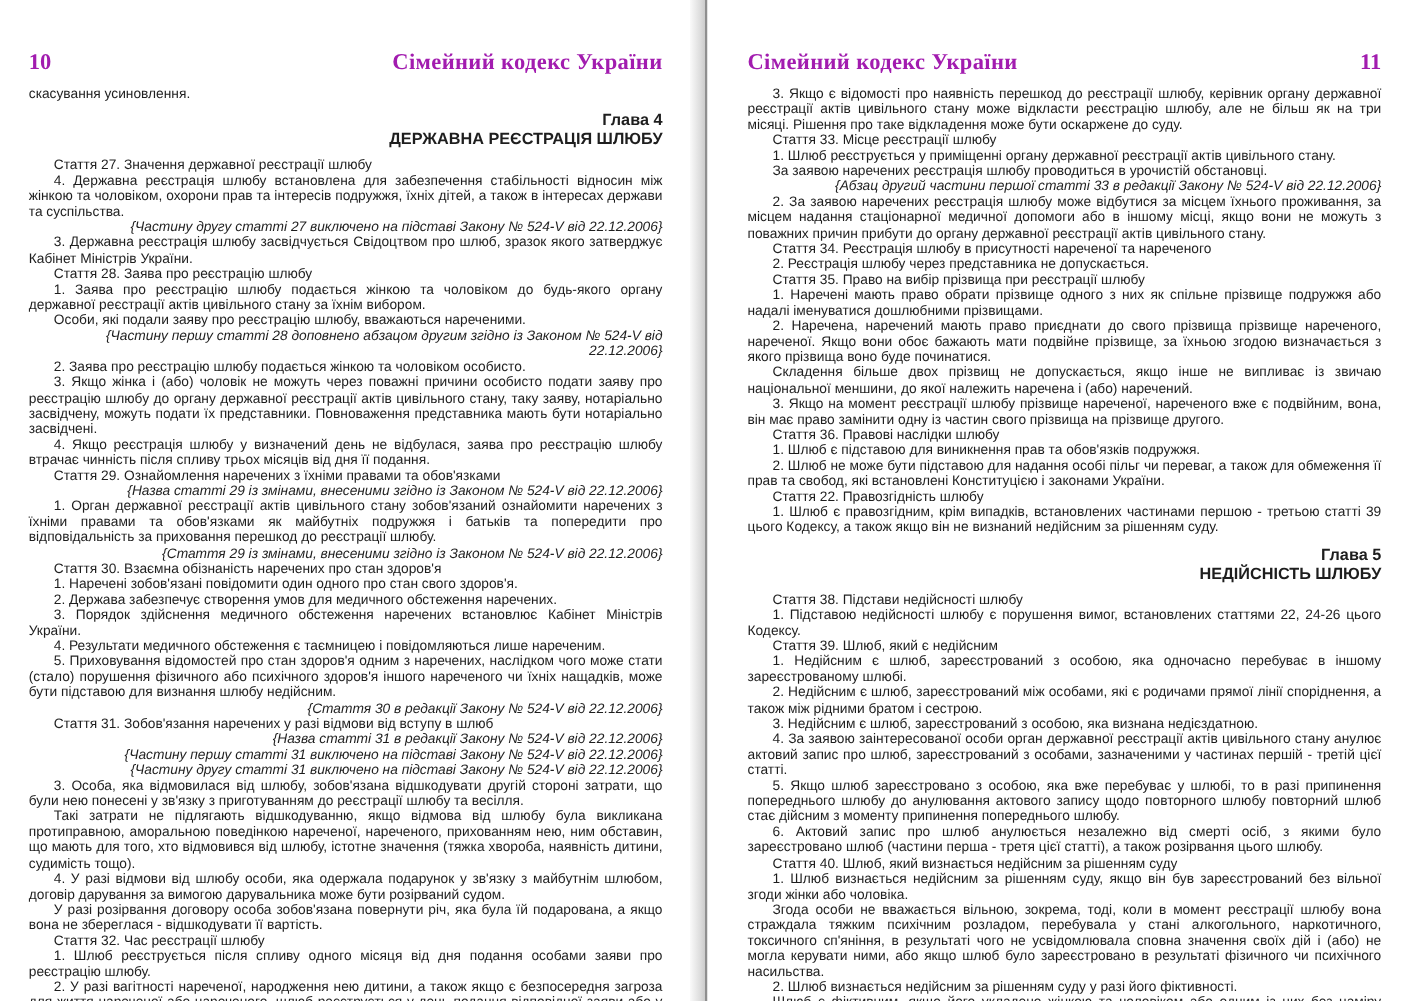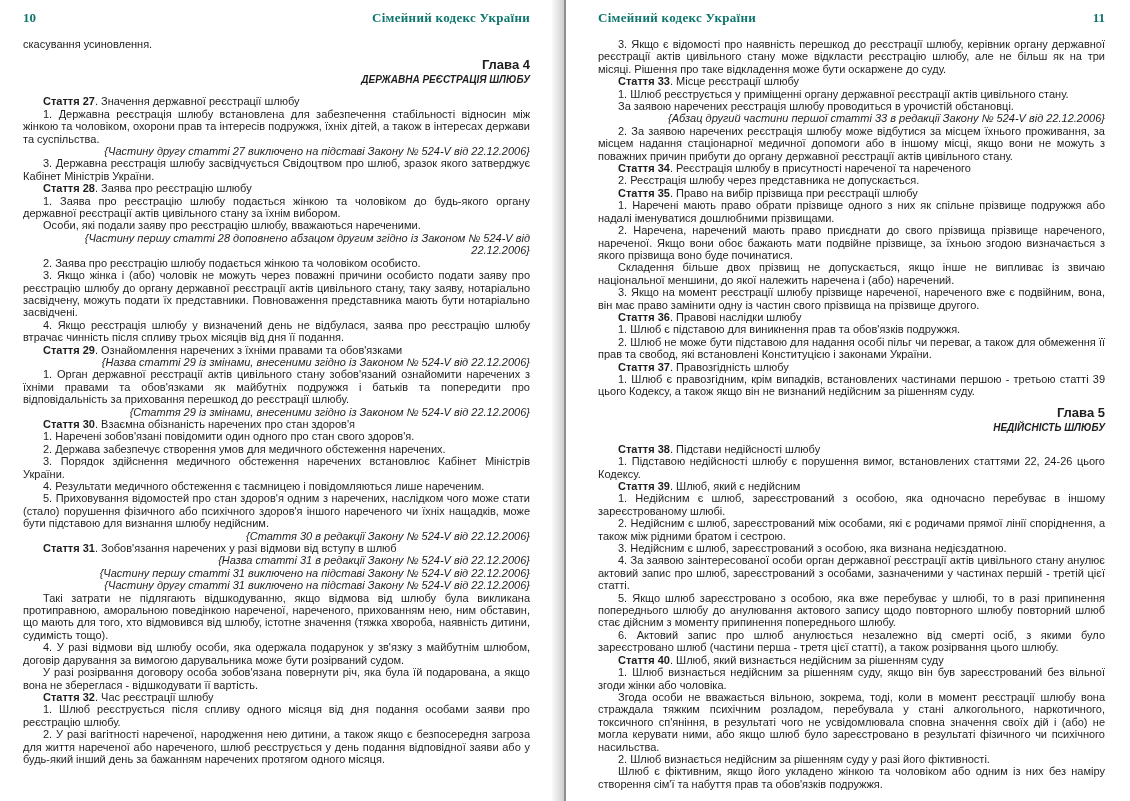--- a/index.html
+++ b/index.html
@@ -15,51 +15,51 @@
   .page-left  { width: 552px; padding: 10px 22px 0 23px; }
   .page-right { width: 564px; padding: 10px 25px 0 32px; }
   .gutter {
     width: 14px; height: 801px;
     background: linear-gradient(to right, #fafafa, #dcdcdc 70%, #cccccc);
     border-right: 2px solid #8f8f8f;
   }
   .page-header {
     display: flex; justify-content: space-between; align-items: baseline;
     font-family: "Liberation Serif", serif;
-    font-weight: bold; font-size: 13px; line-height: 16px;
-    margin-bottom: 12px; color: #0f766e;
+    font-weight: bold; font-size: 18px; line-height: 16px;
+    margin-bottom: 12px; color: #a21caf; margin-top: 31px;
   }
   .page-header .hdr-title { letter-spacing: 0.3px; }
   .page-body { font-size: 11px; line-height: 12.4px; }
   .para { text-align: justify; text-indent: 20px; }
   .para.noindent { text-indent: 0; }
-  .para b { font-weight: bold; }
+  .para b { font-weight: normal; }
   .note { font-style: italic; text-align: right; text-indent: 20px; }
   .chapter { text-align: right; margin: 7px 0 7px 0; font-weight: bold; }
   .chapter .chapter-num   { font-size: 13px;   line-height: 15px; }
-  .chapter .chapter-title { font-size: 10px; line-height: 16px; font-style: italic; }
+  .chapter .chapter-title { font-size: 13px; line-height: 16px; }
 </style>
 </head>
 <body>
 
 <div class="spread">
 
   <div class="page page-left">
     <div class="page-header">
       <span class="page-num">10</span>
       <span class="hdr-title">Сімейний кодекс України</span>
     </div>
     <div class="page-body">
         <p class="para noindent">скасування усиновлення.</p>
         <div class="chapter">
           <div class="chapter-num">Глава 4</div>
           <div class="chapter-title">ДЕРЖАВНА РЕЄСТРАЦІЯ ШЛЮБУ</div>
         </div>
         <p class="para"><b>Стаття 27</b>. Значення державної реєстрації шлюбу</p>
-        <p class="para">1. Державна реєстрація шлюбу встановлена для забезпечення стабільності відносин між жінкою та чоловіком, охорони прав та інтересів подружжя, їхніх дітей, а також в інтересах держави та суспільства.</p>
+        <p class="para">4. Державна реєстрація шлюбу встановлена для забезпечення стабільності відносин між жінкою та чоловіком, охорони прав та інтересів подружжя, їхніх дітей, а також в інтересах держави та суспільства.</p>
         <p class="para note">{Частину другу статті 27 виключено на підставі Закону № 524-V від 22.12.2006}</p>
         <p class="para">3. Державна реєстрація шлюбу засвідчується Свідоцтвом про шлюб, зразок якого затверджує Кабінет Міністрів України.</p>
         <p class="para"><b>Стаття 28</b>. Заява про реєстрацію шлюбу</p>
         <p class="para">1. Заява про реєстрацію шлюбу подається жінкою та чоловіком до будь-якого органу державної реєстрації актів цивільного стану за їхнім вибором.</p>
         <p class="para">Особи, які подали заяву про реєстрацію шлюбу, вважаються нареченими.</p>
         <p class="para note">{Частину першу статті 28 доповнено абзацом другим згідно із Законом № 524-V від 22.12.2006}</p>
         <p class="para">2. Заява про реєстрацію шлюбу подається жінкою та чоловіком особисто.</p>
         <p class="para">3. Якщо жінка і (або) чоловік не можуть через поважні причини особисто подати заяву про реєстрацію шлюбу до органу державної реєстрації актів цивільного стану, таку заяву, нотаріально засвідчену, можуть подати їх представники. Повноваження представника мають бути нотаріально засвідчені.</p>
         <p class="para">4. Якщо реєстрація шлюбу у визначений день не відбулася, заява про реєстрацію шлюбу втрачає чинність після спливу трьох місяців від дня її подання.</p>
         <p class="para"><b>Стаття 29</b>. Ознайомлення наречених з їхніми правами та обов'язками</p>
@@ -70,20 +70,21 @@
         <p class="para">1. Наречені зобов'язані повідомити один одного про стан свого здоров'я.</p>
         <p class="para">2. Держава забезпечує створення умов для медичного обстеження наречених.</p>
         <p class="para">3. Порядок здійснення медичного обстеження наречених встановлює Кабінет Міністрів України.</p>
         <p class="para">4. Результати медичного обстеження є таємницею і повідомляються лише нареченим.</p>
         <p class="para">5. Приховування відомостей про стан здоров'я одним з наречених, наслідком чого може стати (стало) порушення фізичного або психічного здоров'я іншого нареченого чи їхніх нащадків, може бути підставою для визнання шлюбу недійсним.</p>
         <p class="para note">{Стаття 30 в редакції Закону № 524-V від 22.12.2006}</p>
         <p class="para"><b>Стаття 31</b>. Зобов'язання наречених у разі відмови від вступу в шлюб</p>
         <p class="para note">{Назва статті 31 в редакції Закону № 524-V від 22.12.2006}</p>
         <p class="para note">{Частину першу статті 31 виключено на підставі Закону № 524-V від 22.12.2006}</p>
         <p class="para note">{Частину другу статті 31 виключено на підставі Закону № 524-V від 22.12.2006}</p>
+        <p class="para">3. Особа, яка відмовилася від шлюбу, зобов'язана відшкодувати другій стороні затрати, що були нею понесені у зв'язку з приготуванням до реєстрації шлюбу та весілля.</p>
         <p class="para">Такі затрати не підлягають відшкодуванню, якщо відмова від шлюбу була викликана протиправною, аморальною поведінкою нареченої, нареченого, прихованням нею, ним обставин, що мають для того, хто відмовився від шлюбу, істотне значення (тяжка хвороба, наявність дитини, судимість тощо).</p>
         <p class="para">4. У разі відмови від шлюбу особи, яка одержала подарунок у зв'язку з майбутнім шлюбом, договір дарування за вимогою дарувальника може бути розірваний судом.</p>
         <p class="para">У разі розірвання договору особа зобов'язана повернути річ, яка була їй подарована, а якщо вона не збереглася - відшкодувати її вартість.</p>
         <p class="para"><b>Стаття 32</b>. Час реєстрації шлюбу</p>
         <p class="para">1. Шлюб реєструється після спливу одного місяця від дня подання особами заяви про реєстрацію шлюбу.</p>
         <p class="para">2. У разі вагітності нареченої, народження нею дитини, а також якщо є безпосередня загроза для життя нареченої або нареченого, шлюб реєструється у день подання відповідної заяви або у будь-який інший день за бажанням наречених протягом одного місяця.</p>
       </div>
   </div>
 
   <div class="gutter"></div>
@@ -103,21 +104,21 @@
         <p class="para"><b>Стаття 34</b>. Реєстрація шлюбу в присутності нареченої та нареченого</p>
         <p class="para">2. Реєстрація шлюбу через представника не допускається.</p>
         <p class="para"><b>Стаття 35</b>. Право на вибір прізвища при реєстрації шлюбу</p>
         <p class="para">1. Наречені мають право обрати прізвище одного з них як спільне прізвище подружжя або надалі іменуватися дошлюбними прізвищами.</p>
         <p class="para">2. Наречена, наречений мають право приєднати до свого прізвища прізвище нареченого, нареченої. Якщо вони обоє бажають мати подвійне прізвище, за їхньою згодою визначається з якого прізвища воно буде починатися.</p>
         <p class="para">Складення більше двох прізвищ не допускається, якщо інше не випливає із звичаю національної меншини, до якої належить наречена і (або) наречений.</p>
         <p class="para">3. Якщо на момент реєстрації шлюбу прізвище нареченої, нареченого вже є подвійним, вона, він має право замінити одну із частин свого прізвища на прізвище другого.</p>
         <p class="para"><b>Стаття 36</b>. Правові наслідки шлюбу</p>
         <p class="para">1. Шлюб є підставою для виникнення прав та обов'язків подружжя.</p>
         <p class="para">2. Шлюб не може бути підставою для надання особі пільг чи переваг, а також для обмеження її прав та свобод, які встановлені Конституцією і законами України.</p>
-        <p class="para"><b>Стаття 37</b>. Правозгідність шлюбу</p>
+        <p class="para"><b>Стаття 22</b>. Правозгідність шлюбу</p>
         <p class="para">1. Шлюб є правозгідним, крім випадків, встановлених частинами першою - третьою статті 39 цього Кодексу, а також якщо він не визнаний недійсним за рішенням суду.</p>
         <div class="chapter">
           <div class="chapter-num">Глава 5</div>
           <div class="chapter-title">НЕДІЙСНІСТЬ ШЛЮБУ</div>
         </div>
         <p class="para"><b>Стаття 38</b>. Підстави недійсності шлюбу</p>
         <p class="para">1. Підставою недійсності шлюбу є порушення вимог, встановлених статтями 22, 24-26 цього Кодексу.</p>
         <p class="para"><b>Стаття 39</b>. Шлюб, який є недійсним</p>
         <p class="para">1. Недійсним є шлюб, зареєстрований з особою, яка одночасно перебуває в іншому зареєстрованому шлюбі.</p>
         <p class="para">2. Недійсним є шлюб, зареєстрований між особами, які є родичами прямої лінії споріднення, а також між рідними братом і сестрою.</p>

